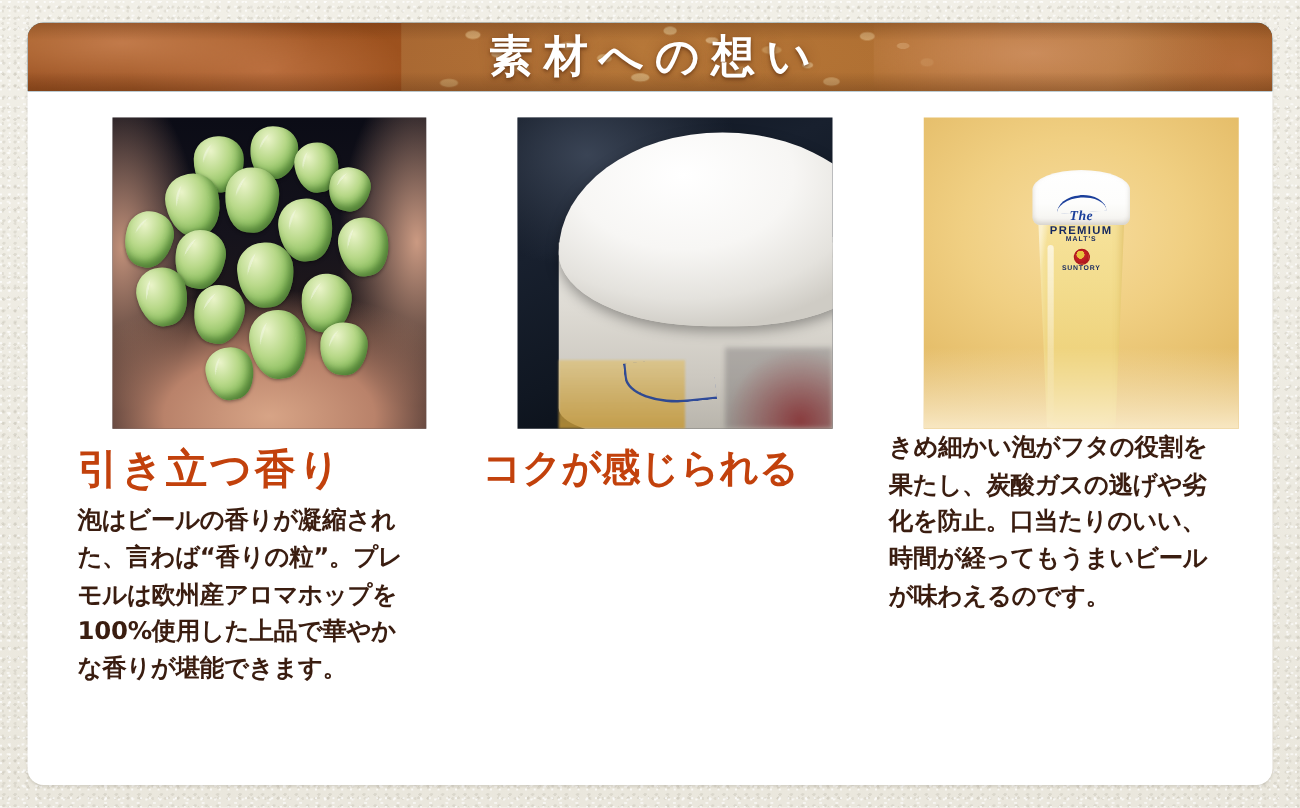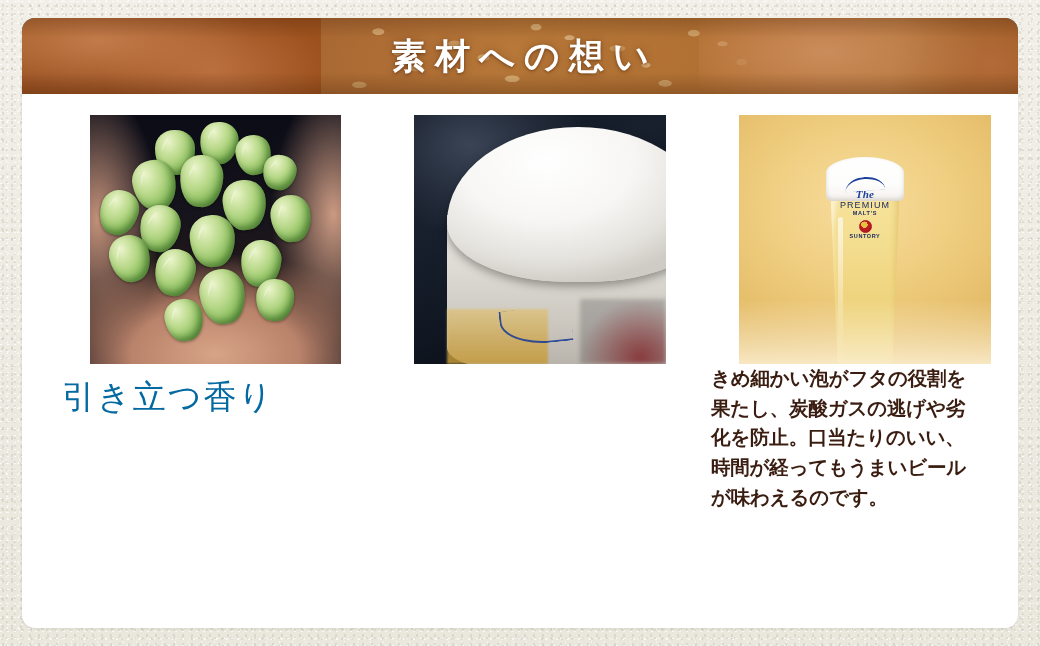--- a/index.html
+++ b/index.html
@@ -26,21 +26,21 @@
     width:996px;height:610px;
     background:#ffffff;
     border-radius:13px;
     overflow:hidden;
     box-shadow:0 1px 2px rgba(120,115,100,.18);
   }
 
   
   .banner{
     position:relative;
-    height:76px;
+    height:55px;
     overflow:hidden;
     background:#0369a1;
   }
   .banner-photo{position:absolute;inset:0;}
   
   .bp-hand{
     position:absolute;left:0;top:0;width:42%;height:100%;
     background:
       radial-gradient(ellipse 60% 120% at 18% 30%, rgba(226,148,96,.95) 0%, rgba(196,112,58,0) 62%),
       radial-gradient(ellipse 45% 140% at 46% 70%, rgba(215,132,80,.85) 0%, rgba(180,96,46,0) 60%),
@@ -230,40 +230,40 @@
     border-top:2px solid #1b3f9b;
     border-radius:50%/100% 100% 0 0;
     transform:rotate(-4deg);
   }
   .logo-the{
     font-family:"Liberation Serif","DejaVu Serif",serif;
     font-style:italic;font-size:11px;color:#1b3f9b;font-weight:700;
     letter-spacing:.3px;
   }
   .logo-premium{
-    font-size:9px;font-weight:400;color:#15275e;letter-spacing:1.1px;margin-top:1px;
+    font-size:9px;font-weight:700;color:#15275e;letter-spacing:1.1px;margin-top:1px;
   }
   .logo-malts{
     font-size:5.5px;font-weight:700;color:#15275e;letter-spacing:.8px;margin-top:1px;
   }
   .logo-emblem{
     width:11px;height:11px;border-radius:50%;margin:3px auto 1px auto;
     background:radial-gradient(circle at 40% 34%,#e8c23e 0 32%,#c62026 34%,#9c1519 100%);
     border:1px solid #b0171c;
   }
   .logo-suntory{
     font-size:5.5px;font-weight:700;color:#15275e;letter-spacing:.6px;
   }
 
   
   .heading{
     font-family:"Liberation Serif","DejaVu Serif",serif;
-    font-weight:400;
+    font-weight:700;
     font-size:32px;
-    color:#0369a1;
+    color:#c2410c;
     margin:15px 0 7px 0;
     letter-spacing:1px;
     white-space:nowrap;
     line-height:1.1;
   }
   .col:nth-child(1) .heading{font-size:33px;letter-spacing:2px;}
   .col:nth-child(2) .heading{font-size:31px;letter-spacing:0px;}
   .col:nth-child(3) .heading{font-size:31px;letter-spacing:0px;}
 
   .body-text{
@@ -307,31 +307,33 @@
         <div class="hop" style="left:20%;top:36%;width:16%;height:19%;transform:rotate(10deg);"></div>
         <div class="hop" style="left:40%;top:40%;width:18%;height:21%;transform:rotate(-4deg);"></div>
         <div class="hop" style="left:8%;top:48%;width:16%;height:19%;transform:rotate(-14deg);"></div>
         <div class="hop" style="left:60%;top:50%;width:16%;height:19%;transform:rotate(6deg);"></div>
         <div class="hop" style="left:26%;top:54%;width:16%;height:19%;transform:rotate(12deg);"></div>
         <div class="hop" style="left:44%;top:62%;width:18%;height:22%;transform:rotate(-8deg);"></div>
         <div class="hop" style="left:66%;top:66%;width:15%;height:17%;transform:rotate(4deg);"></div>
         <div class="hop" style="left:30%;top:74%;width:15%;height:17%;transform:rotate(-10deg);"></div>
       </div>
       <div class="heading">引き立つ香り</div>
+      <div class="body-text">泡はビールの香りが凝縮された、言わば“香りの粒”。プレモルは欧州産アロマホップを100%使用した上品で華やかな香りが堪能できます。</div>
     </div>
 
     <div class="col">
       <div class="photo ph-foam">
         <div class="foam-body"></div>
         <div class="foam-rim"></div>
         <div class="foam-top"></div>
         <div class="foam-beer"></div>
         <div class="foam-dark"></div>
         <div class="foam-swoosh"></div>
       </div>
+      <div class="heading">コクが感じられる</div>
     </div>
 
     <div class="col">
       <div class="photo ph-glass">
         <div class="glass">
           <div class="glass-body"></div>
           <div class="glass-foam"></div>
           <div class="glass-shine"></div>
           <div class="logo">
             <div class="logo-swoosh"></div>

